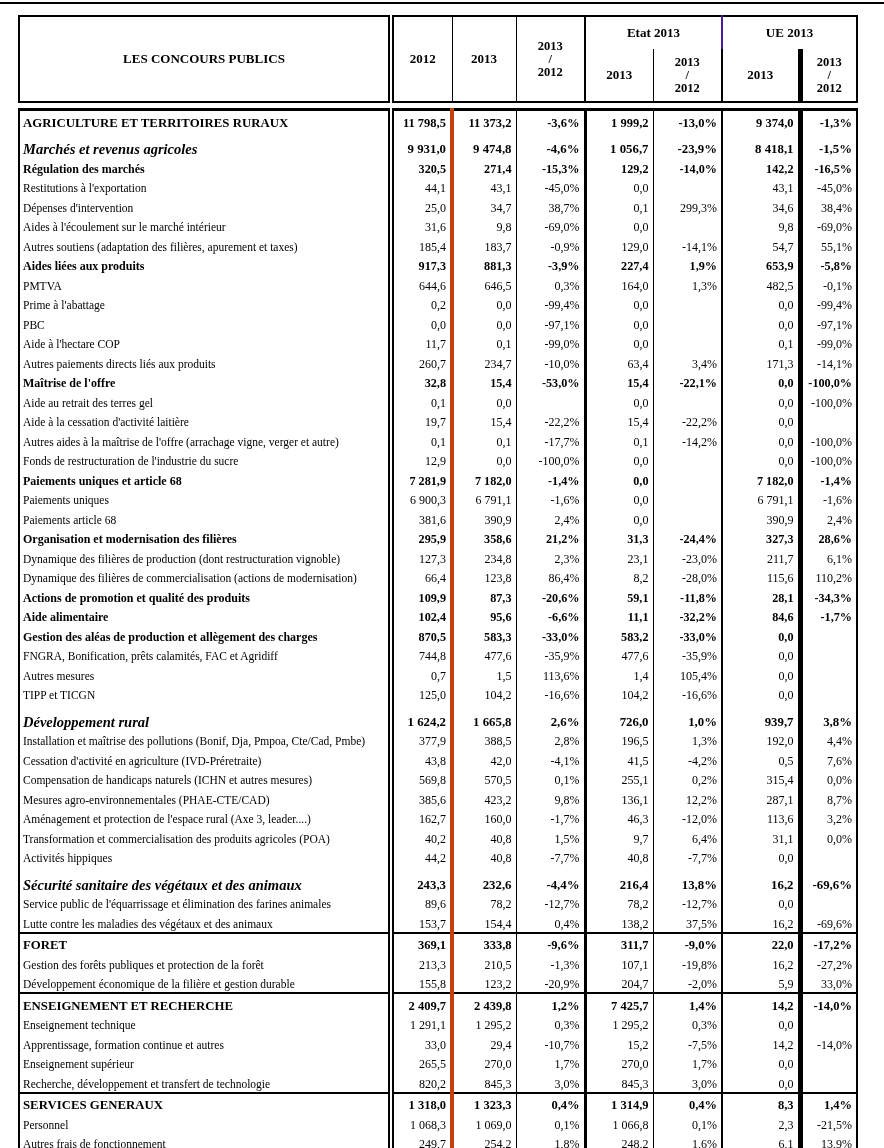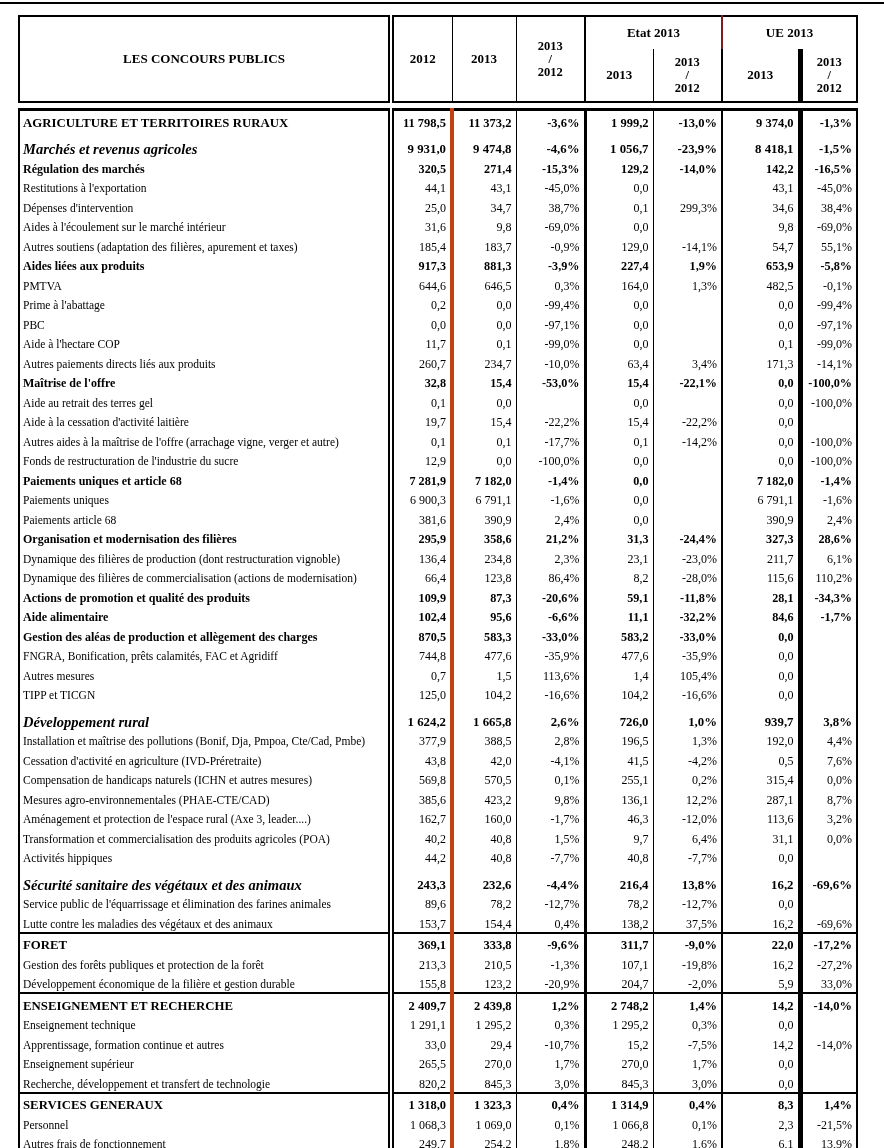--- a/index.html
+++ b/index.html
@@ -11,21 +11,21 @@
   .sheet{position:absolute;left:18px;top:15px;width:838px;}
   table{border-collapse:collapse;table-layout:fixed;width:838px;}
 
   
   .thead{border:2px solid #000;}
   .thead th{font-weight:bold;font-size:13px;padding:0;vertical-align:middle;text-align:center;line-height:1.1;}
   .th-label{font-weight:normal;font-size:13px;border-right:6px double #000;}
   .th-2013{border-left:1px solid #000;}
   .th-ratio{border-left:1px solid #000;border-right:2px solid #000;}
   .th-group{border-bottom:none;}
-  .th-ue-group{border-left:2px solid #7f1d1d;border-bottom:none;margin-left:47px;}
+  .th-ue-group{border-left:2px solid #4c1d95;border-bottom:none;margin-left:47px;}
   .h1 th{height:32px;}
   .h2 th{height:52px;}
   .th-sub-eratio{border-left:1px solid #000;}
   .th-sub-u13{border-left:2px solid #000;}
   .th-sub-uratio{border-left:5px solid #000;}
   .ratio3 span{display:block;font-size:12.5px;line-height:13px;}
 
   
   .tbody{border:2px solid #000;border-top:3px solid #000;border-bottom:3px solid #000;margin-top:5px;}
   .tbody td{height:18.5px;padding:0 4px 1px 3px;vertical-align:bottom;white-space:nowrap;overflow:hidden;line-height:14px;}
@@ -324,21 +324,21 @@
           <td class="v c1">295,9</td>
           <td class="v c2">358,6</td>
           <td class="v c3">21,2%</td>
           <td class="v c4">31,3</td>
           <td class="v c5">-24,4%</td>
           <td class="v c6">327,3</td>
           <td class="v c7">28,6%</td>
         </tr>
         <tr class="plain">
           <td class="label">Dynamique des filières de production (dont restructuration vignoble)</td>
-          <td class="v c1">136,4</td>
+          <td class="v c1">127,3</td>
           <td class="v c2">234,8</td>
           <td class="v c3">2,3%</td>
           <td class="v c4">23,1</td>
           <td class="v c5">-23,0%</td>
           <td class="v c6">211,7</td>
           <td class="v c7">6,1%</td>
         </tr>
         <tr class="plain">
           <td class="label">Dynamique des filières de commercialisation (actions de modernisation)</td>
           <td class="v c1">66,4</td>
@@ -547,21 +547,21 @@
           <td class="v c4">204,7</td>
           <td class="v c5">-2,0%</td>
           <td class="v c6">5,9</td>
           <td class="v c7">33,0%</td>
         </tr>
         <tr class="chapter sect">
           <td class="label">ENSEIGNEMENT ET RECHERCHE</td>
           <td class="v c1">2 409,7</td>
           <td class="v c2">2 439,8</td>
           <td class="v c3">1,2%</td>
-          <td class="v c4">2 748,2</td>
+          <td class="v c4">7 425,7</td>
           <td class="v c5">1,4%</td>
           <td class="v c6">14,2</td>
           <td class="v c7">-14,0%</td>
         </tr>
         <tr class="plain">
           <td class="label">Enseignement technique</td>
           <td class="v c1">1 291,1</td>
           <td class="v c2">1 295,2</td>
           <td class="v c3">0,3%</td>
           <td class="v c4">1 295,2</td>

